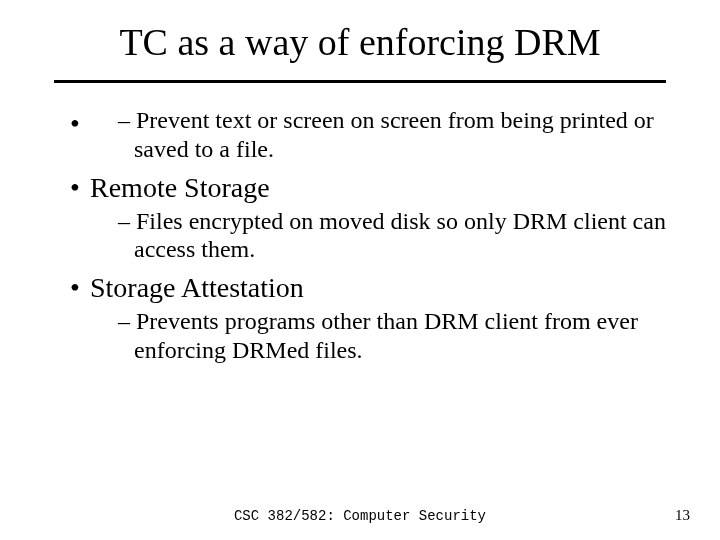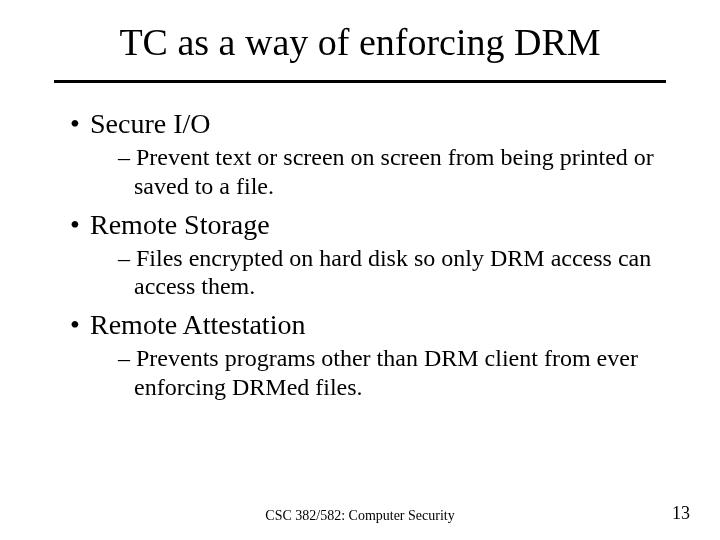--- a/index.html
+++ b/index.html
@@ -61,59 +61,59 @@
     padding-left: 64px;
     text-indent: -16px;
   }
   .footer-center {
     position: absolute;
     bottom: 16px;
     left: 0;
     width: 720px;
     text-align: center;
     font-size: 14px;
+    font-family: Liberation Mono, monospace;
   }
   .footer-right {
     position: absolute;
     bottom: 16px;
     right: 30px;
-    font-size: 18px;
+    font-size: 15px;
   }
 </style>
 </head>
 <body>
 
 <div class="slide">
 
   <div class="title">TC as a way of enforcing DRM</div>
   <div class="title-rule"></div>
 
   <div class="body">
 
     <div class="lvl1">
       <span class="bullet">•</span>
-      <span>Secure I/O</span>
     </div>
     <div class="lvl2">
       <span>–</span>
       <span>Prevent text or screen on screen from being printed or saved to a file.</span>
     </div>
 
     <div class="lvl1">
       <span class="bullet">•</span>
       <span>Remote Storage</span>
     </div>
     <div class="lvl2">
       <span>–</span>
-      <span>Files encrypted on hard disk so only DRM access can access them.</span>
+      <span>Files encrypted on moved disk so only DRM client can access them.</span>
     </div>
 
     <div class="lvl1">
       <span class="bullet">•</span>
-      <span>Remote Attestation</span>
+      <span>Storage Attestation</span>
     </div>
     <div class="lvl2">
       <span>–</span>
       <span>Prevents programs other than DRM client from ever enforcing DRMed files.</span>
     </div>
 
   </div>
 
   <div class="footer-center">CSC 382/582: Computer Security</div>
   <div class="footer-right">13</div>

